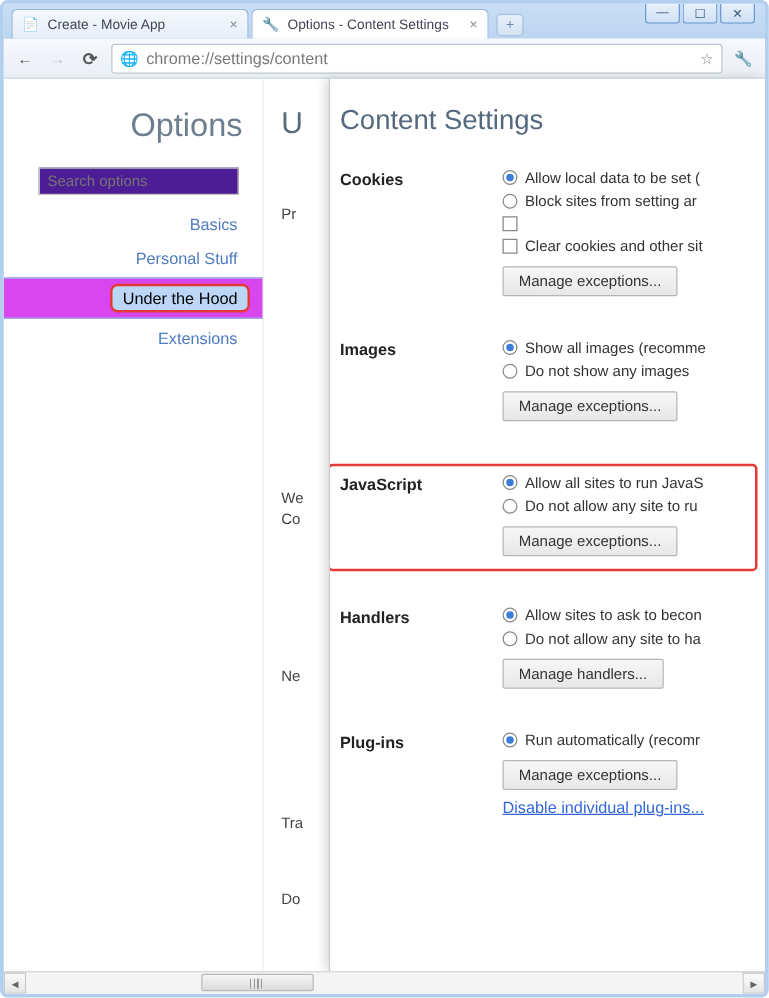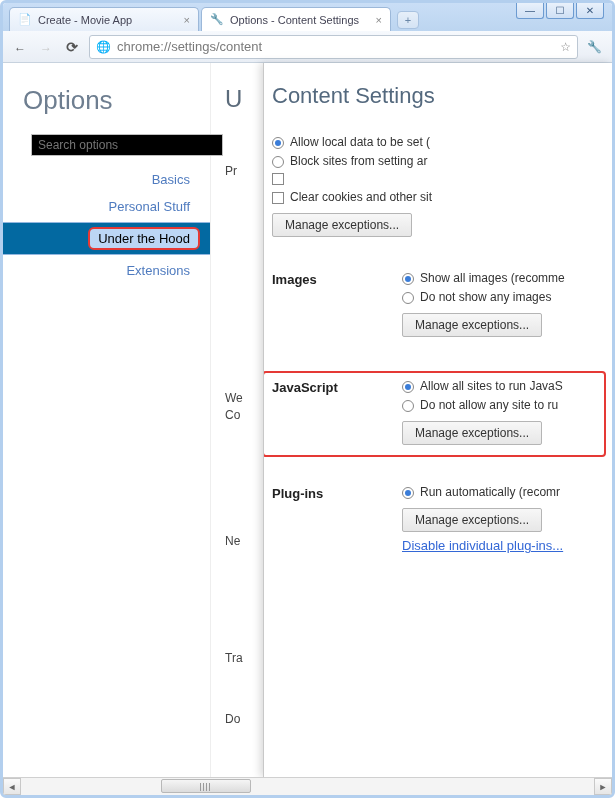--- a/index.html
+++ b/index.html
@@ -133,44 +133,45 @@
   .sidebar {
     width: 208px;
     padding: 22px 10px 10px 20px;
     border-right: 1px solid #eee;
   }
   .sidebar h1 {
     font-size: 26px;
     font-weight: normal;
     color: #6e7e90;
     margin: 0 0 18px 0;
+    text-align: right;
     padding-right: 6px;
   }
   .search-box {
-    width: 192px;
+    width: 160px;
     height: 22px;
     border: 1px solid #bfbfbf;
     padding: 2px 6px;
     font-size: 12px;
     color: #8b8b8b;
     margin-left: 8px;
     margin-bottom: 10px;
-    background: #000000;
+    background: #4c1d95;
   }
   .sidebar-nav { margin-top: 0; }
   .sidebar-item {
     display: block;
     text-align: right;
     padding: 6px 10px 6px 0;
     color: #4f7bbf;
     font-size: 13px;
     cursor: pointer;
   }
   .sidebar-item.selected-wrap {
-    background: #0369a1;
+    background: #d946ef;
     border-top: 1px solid #93b7df;
     border-bottom: 1px solid #93b7df;
     margin: 2px -10px 2px -20px;
     padding: 4px 10px 4px 0;
   }
   .sidebar-item.selected-wrap .pill {
     display: inline-block;
     border: 2px solid #e53935;
     border-radius: 6px;
     padding: 2px 8px;
@@ -227,21 +228,21 @@
     padding-top: 1px;
     flex-shrink: 0;
   }
   .setting-opts {
     flex: 1;
     font-size: 12px;
     color: #333;
   }
   .opt-row {
     display: flex;
-    align-items: flex-end;
+    align-items: center;
     gap: 6px;
     margin-bottom: 5px;
     white-space: nowrap;
   }
   .radio {
     width: 12px; height: 12px;
     border: 1px solid #888;
     border-radius: 50%;
     display: inline-flex;
     align-items: center; justify-content: center;
@@ -386,20 +387,21 @@
     <div class="sp" style="height:100px"></div>
     <div class="sec">Tra</div>
     <div class="sp" style="height:44px"></div>
     <div class="sec">Do</div>
   </div>
 
   <div class="overlay">
     <h2>Content Settings</h2>
 
     <div class="setting-block">
+      <div class="setting-label">Cookies</div>
       <div class="setting-opts">
         <div class="opt-row">
             <span class="radio checked"></span>
             <span>Allow local data to be set (</span>
           </div>
         <div class="opt-row">
             <span class="radio"></span>
             <span>Block sites from setting ar</span>
           </div>
         <div class="opt-row">
@@ -436,20 +438,34 @@
             <span>Allow all sites to run JavaS</span>
           </div>
         <div class="opt-row">
             <span class="radio"></span>
             <span>Do not allow any site to ru</span>
           </div>
         <span class="btn">Manage exceptions...</span>
       </div>
     </div>
 
+    <div class="setting-block">
+      <div class="setting-label">Handlers</div>
+      <div class="setting-opts">
+        <div class="opt-row">
+            <span class="radio checked"></span>
+            <span>Allow sites to ask to becon</span>
+          </div>
+        <div class="opt-row">
+            <span class="radio"></span>
+            <span>Do not allow any site to ha</span>
+          </div>
+        <span class="btn">Manage handlers...</span>
+      </div>
+    </div>
 
     <div class="setting-block" style="margin-bottom:16px">
       <div class="setting-label">Plug-ins</div>
       <div class="setting-opts">
         <div class="opt-row">
             <span class="radio checked"></span>
             <span>Run automatically (recomr</span>
           </div>
         <span class="btn">Manage exceptions...</span><br>
         <span class="link" style="display:inline-block;margin-top:6px">Disable individual plug-ins...</span>

